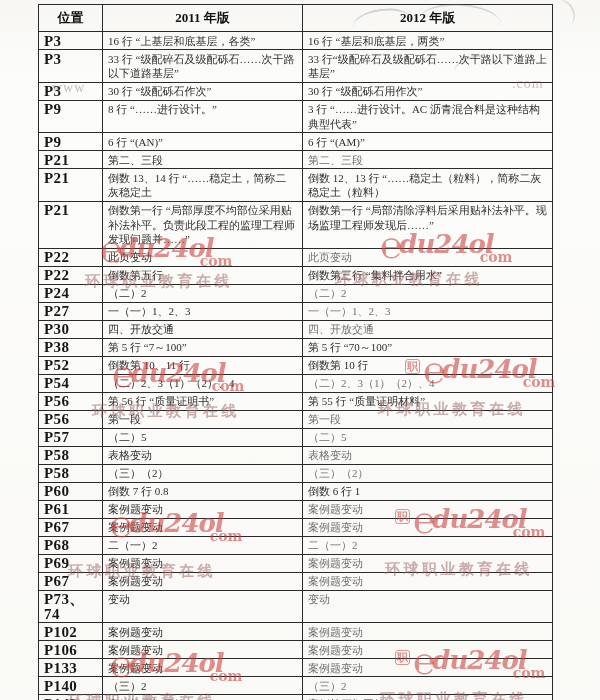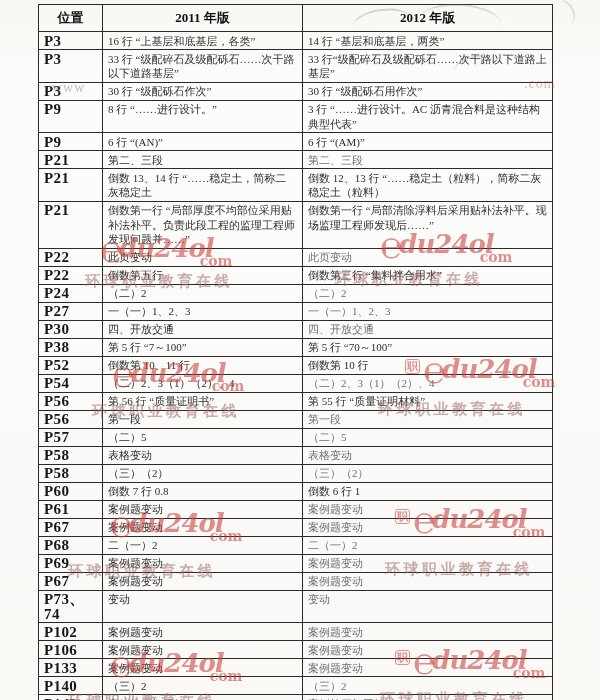--- a/index.html
+++ b/index.html
@@ -30,21 +30,21 @@
   
   .b1l{left:100px;top:233px;} .b1r{left:380px;top:229px;}
   .c1l{left:85px;top:264px;}  .c1r{left:335px;top:262px;}
   .b2l{left:112px;top:358px;} .b2r{left:405px;top:354px;}
   .c2l{left:92px;top:394px;}  .c2r{left:378px;top:392px;}
   .b3l{left:110px;top:508px;} .b3r{left:395px;top:504px;}
   .c3l{left:68px;top:554px;}  .c3r{left:385px;top:552px;}
   .b4l{left:110px;top:648px;} .b4r{left:395px;top:645px;}
   .c4l{left:68px;top:684px;}  .c4r{left:380px;top:682px;}
   .t-www{left:52px;top:80px;color:rgba(130,130,130,.5);}
-  .t-com{left:524px;top:76px;}
+  .t-com{left:512px;top:76px;}
   
   .scr{position:absolute;pointer-events:none;border-top:2px solid rgba(120,120,120,.3);
         border-radius:50% / 100% 100% 0 0;z-index:4;}
   .s1{left:352px;top:9px;width:58px;height:12px;transform:rotate(-8deg);}
   .s2{left:420px;top:4px;width:82px;height:16px;transform:rotate(4deg);border-top-color:rgba(110,110,110,.25);}
   .s3{left:452px;top:56px;width:42px;height:10px;transform:rotate(-14deg);border-top-color:rgba(130,130,130,.28);}
   .s4{left:556px;top:6px;width:26px;height:8px;transform:rotate(65deg);border-top-color:rgba(130,130,130,.25);}
 </style>
 </head>
 <body>
@@ -61,21 +61,21 @@
       <tr>
         <th>位置</th>
         <th>2011 年版</th>
         <th>2012 年版</th>
       </tr>
     </thead>
     <tbody id="rows">
         <tr>
       <td class="c-pos">P3</td>
       <td>16 行 “上基层和底基层，各类”</td>
-      <td>14 行 “基层和底基层，两类”</td>
+      <td>16 行 “基层和底基层，两类”</td>
     </tr>
         <tr>
       <td class="c-pos">P3</td>
       <td>33 行 “级配碎石及级配砾石……次干路以下道路基层”</td>
       <td>33 行“级配碎石及级配砾石……次干路以下道路上基层”</td>
     </tr>
         <tr>
       <td class="c-pos">P3</td>
       <td>30 行 “级配砾石作次”</td>
       <td>30 行 “级配砾石用作次”</td>

